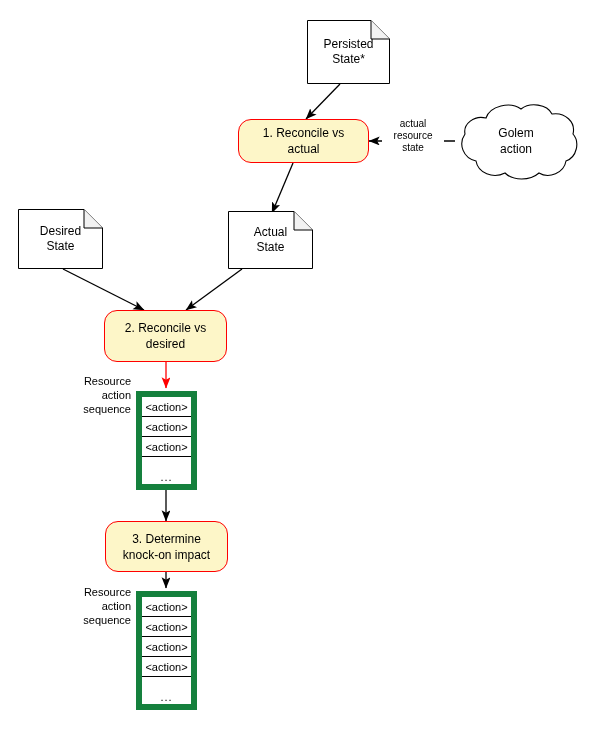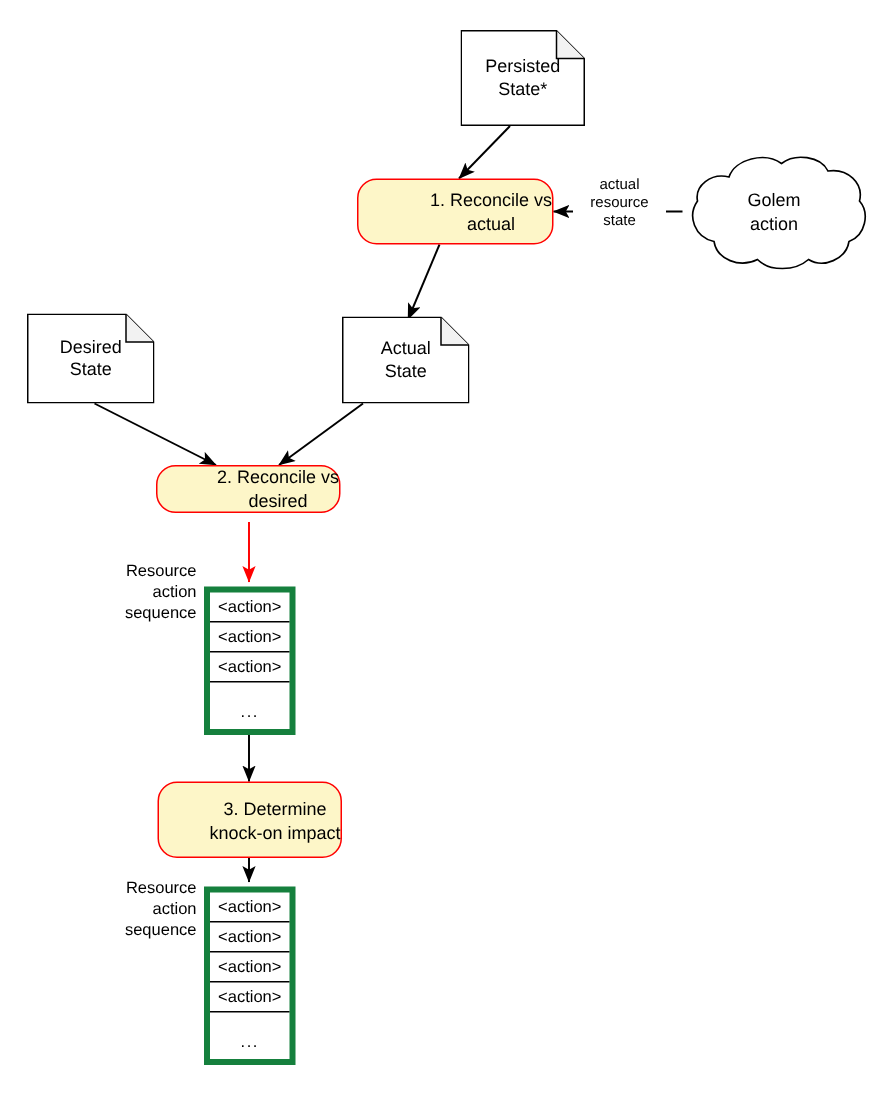--- a/index.html
+++ b/index.html
@@ -53,21 +53,21 @@
   }
   
   .proc {
     position: absolute;
     box-sizing: border-box;
     background: #fdf6c8;
     border: 1.6px solid #ff0000;
     border-radius: 13px;
     display: flex;
     align-items: center;
-    justify-content: flex-end;
+    justify-content: center;
     text-align: center;
     font-size: 12px;
     line-height: 16px;
     color: #000000;
     white-space: pre-line;
   }
   
   .cloud {
     position: absolute;
   }
@@ -89,21 +89,21 @@
     font-size: 12px;
     line-height: 16px;
     color: #000000;
     text-align: center;
     white-space: pre-line;
   }
   
   .stack {
     position: absolute;
     box-sizing: border-box;
-    border: 4px solid #15803d;
+    border: 6px solid #15803d;
     background: #ffffff;
   }
   .stack .row {
     box-sizing: border-box;
     border-bottom: 1px solid #000000;
     height: 20px;
     display: flex;
     align-items: center;
     justify-content: center;
     font-size: 11px;
@@ -214,21 +214,21 @@
 
   <div class="doc" style="left:228px; top:211px; width:85px; height:58px;">
     <svg width="85" height="58" xmlns="http://www.w3.org/2000/svg">
       <path d="M0.5,0.5 L66,0.5 L84.5,19 L84.5,57.5 L0.5,57.5 Z" fill="#ffffff" stroke="#000000" stroke-width="1"></path>
       <path d="M66,0.5 L66,19 L84.5,19" fill="#f2f2f2" stroke="#000000" stroke-width="1"></path>
     </svg>
     <div class="doc-label">Actual
 State</div>
   </div>
 
-  <div class="proc" style="left:104px; top:310px; width:123px; height:32px;">
+  <div class="proc" style="left:104px; top:310px; width:123px; height:52px;">
     <span>2. Reconcile vs
 desired</span>
   </div>
 
   <div class="side-label" style="left:31px; top:374px; width:100px;">Resource
 action
 sequence</div>
 
   <div class="stack" style="left:136px; top:391px; width:61px; height:99px;">
     <div class="row">&lt;action&gt;</div>

